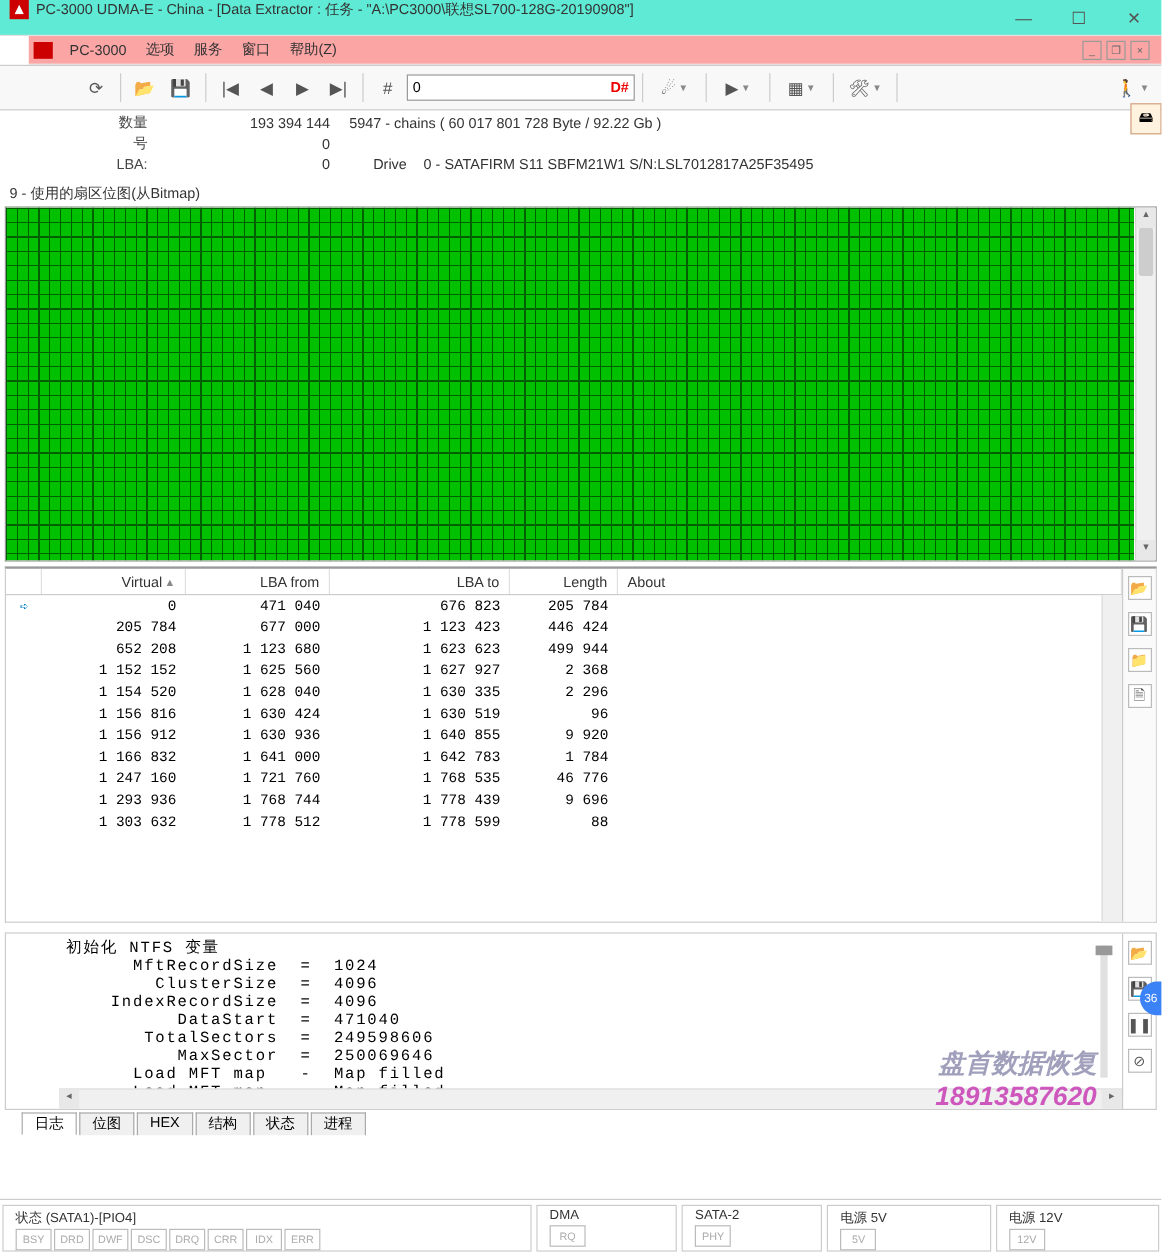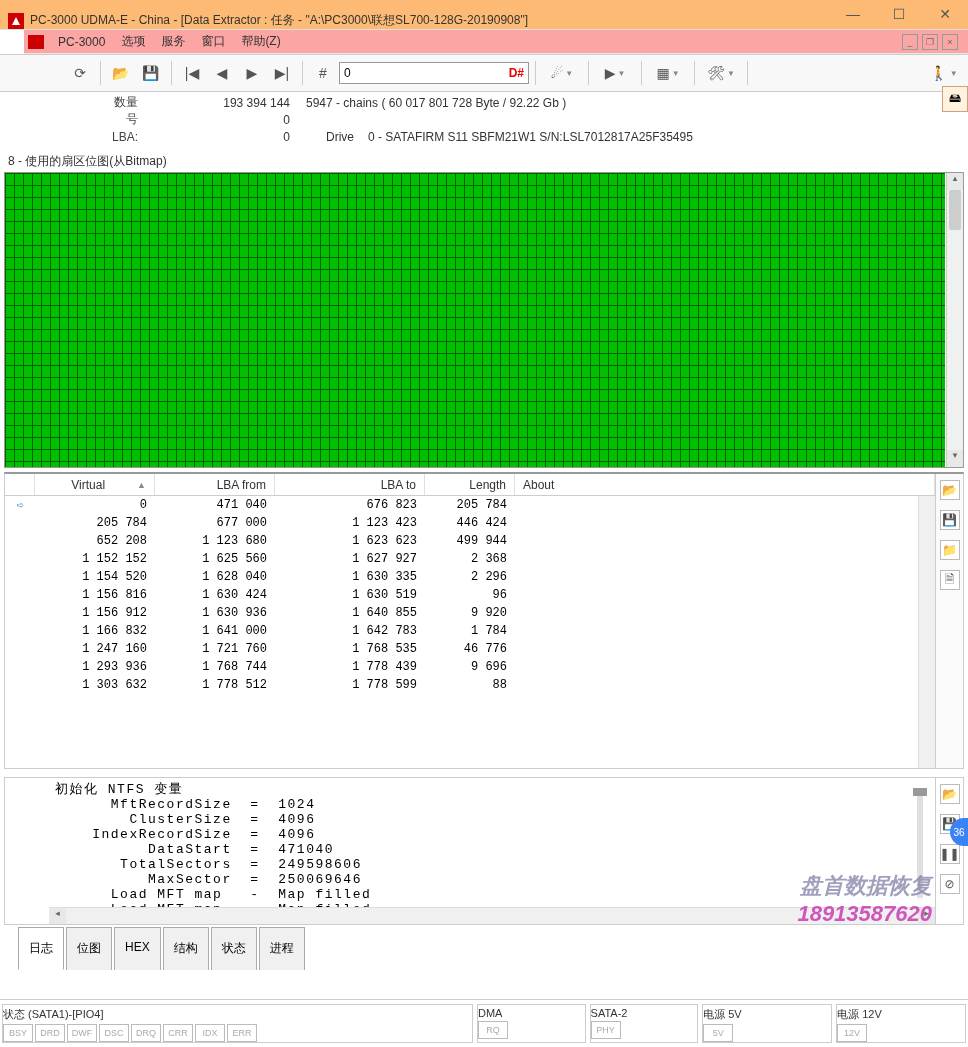--- a/index.html
+++ b/index.html
@@ -1,18 +1,18 @@
 <!DOCTYPE html>
 <html><head>
 <meta charset="utf-8">
 <style>
 * { box-sizing: border-box; margin: 0; padding: 0; }
 body { font-family: "Microsoft YaHei", "Segoe UI", Tahoma, sans-serif; font-size: 12px; background: #fff; color: #000; width: 968px; height: 1047px; overflow: hidden; position: relative; }
 
-.titlebar { height: 30px; background: #fdba74; border-bottom: 1px solid #e0e0e0; display: flex; align-items: flex-end; padding: 0 0 0 8px; }
+.titlebar { height: 30px; background: #5eead4; border-bottom: 1px solid #e0e0e0; display: flex; align-items: flex-start; padding: 0 0 0 8px; }
 .titlebar .appicon { width: 16px; height: 16px; background: #c00; display: inline-block; margin-right: 6px; position: relative; }
 .titlebar .appicon::after { content: ""; position: absolute; top: 4px; left: 4px; right: 4px; bottom: 4px; background: #fff; clip-path: polygon(50% 0, 100% 100%, 0 100%); }
 .titlebar .title { flex: 1; font-size: 12px; color: #333; }
 .titlebar .winctrl { display: flex; }
 .titlebar .winctrl div { width: 46px; height: 30px; display: flex; align-items: center; justify-content: center; font-size: 14px; color: #555; cursor: default; }
 
 .menubar { height: 24px; background: #fca5a5; display: flex; align-items: center; padding: 0 4px; border-bottom: 1px solid #e8e8e8; margin-left: 24px; }
 .menubar .appicon2 { width: 14px; height: 14px; background: #c00; margin-right: 6px; display: inline-block; }
 .menubar span { padding: 0 8px; font-size: 12px; color: #333; }
 .menubar .mdi { margin-left: auto; display: flex; gap: 4px; padding-right: 6px; }
@@ -21,21 +21,21 @@
 .toolbar { height: 38px; border-top: 1px solid #ccc; border-bottom: 1px solid #ccc; display: flex; align-items: center; padding: 0 4px; gap: 2px; background: #f8f8f8; }
 .tbbtn { width: 28px; height: 28px; display: flex; align-items: center; justify-content: center; border: 1px solid transparent; font-size: 14px; color: #555; }
 .tbbtn.withdrop { width: 40px; }
 .tbbtn .drop { font-size: 8px; margin-left: 2px; color: #888; }
 .tbsep { width: 1px; height: 24px; background: #ccc; margin: 0 4px; }
 .tbinput { width: 190px; height: 22px; border: 1px solid #999; display: flex; align-items: center; padding: 0 4px; background: #fff; }
 .tbinput .red { color: #e00; font-weight: bold; margin-left: auto; }
 
 .sideicon { position: absolute; right: 0; top: 86px; width: 26px; height: 26px; background: #fff3e0; border: 1px solid #d0a080; display: flex; align-items: center; justify-content: center; }
 
-.infobar { padding: 2px 0 6px 16px; font-size: 12px; color: #333; }
+.infobar { padding: 2px 0 6px 1px; font-size: 12px; color: #333; }
 .infobar .row { display: flex; height: 17px; align-items: center; }
 .infobar .lbl { width: 130px; text-align: right; padding-right: 8px; color: #444; }
 .infobar .val { width: 160px; text-align: right; padding-right: 16px; }
 .infobar .extra { color: #333; }
 
 .sector-section { margin: 0 4px 4px 4px; }
 .sector-title { font-size: 12px; color: #333; padding: 2px 4px; }
 .sector-grid { border: 1px solid #999; height: 296px; position: relative; overflow: hidden; background: #fff; }
 .grid-inner { position: absolute; inset: 0 18px 0 0; background: #00c000;
   background-image:
@@ -44,21 +44,21 @@
 }
 .grid-scroll { position: absolute; right: 0; top: 0; width: 17px; bottom: 0; background: #f0f0f0; border-left: 1px solid #ccc; }
 .grid-scroll .up, .grid-scroll .dn { height: 17px; text-align: center; font-size: 9px; color: #666; background: #e8e8e8; }
 .grid-scroll .thumb { position: absolute; top: 17px; left: 2px; right: 2px; height: 40px; background: #cdcdcd; border-radius: 2px; }
 
 .table-section { display: flex; margin: 0 4px; border: 1px solid #ccc; border-top: 2px solid #999; }
 .table-main { flex: 1; overflow: hidden; }
 .table-head { display: flex; background: #fff; border-bottom: 1px solid #ccc; height: 22px; align-items: center; }
 .table-head > div { border-right: 1px solid #e0e0e0; padding: 0 8px; font-size: 12px; color: #333; height: 100%; display: flex; align-items: center; justify-content: flex-end; }
 .col-icon { width: 30px; }
-.col-virtual { width: 120px; gap: 30px; }
+.col-virtual { width: 120px; }
 .col-lbafrom { width: 120px; }
 .col-lbato { width: 150px; }
 .col-length { width: 90px; }
 .col-about { flex: 1; justify-content: flex-start !important; }
 .table-head .sort { font-size: 9px; color: #888; margin-left: 2px; }
 .table-body { font-family: "Courier New", monospace; font-size: 12px; height: 272px; overflow: hidden; position: relative; }
 .table-body .row { display: flex; height: 18px; align-items: center; }
 .table-body .row > div { padding: 0 8px; text-align: right; }
 .table-body .row .col-icon { padding: 0 4px; text-align: center; color: #0a84c8; }
 .table-side { width: 28px; border-left: 1px solid #ccc; background: #fafafa; display: flex; flex-direction: column; align-items: center; padding-top: 6px; gap: 10px; }
@@ -69,30 +69,30 @@
 .log-main { flex: 1; height: 146px; overflow: hidden; position: relative; }
 .log-text { font-family: "SimSun","Courier New", monospace; font-size: 13px; white-space: pre; padding: 4px 6px; line-height: 15px; letter-spacing: 1.5px; }
 .log-side { width: 28px; border-left: 1px solid #ccc; display: flex; flex-direction: column; align-items: center; padding-top: 6px; gap: 10px; }
 .log-hscroll { height: 17px; background: #f0f0f0; border-top: 1px solid #ddd; position: relative; }
 .log-hscroll .lf, .log-hscroll .rt { position: absolute; top: 0; width: 17px; height: 17px; background: #e8e8e8; text-align: center; font-size: 9px; color: #666; }
 .log-hscroll .rt { right: 0; }
 .log-slider { position: absolute; right: 12px; top: 10px; width: 6px; height: 110px; background: #e0e0e0; }
 .log-slider .knob { position: absolute; top: 0; left: -4px; width: 14px; height: 8px; background: #999; }
 
 .tabs { margin: 2px 4px 0 18px; display: flex; gap: 2px; }
-.tab { padding: 12px 10px; border: 1px solid #aaa; border-bottom: none; font-size: 12px; background: #f0f0f0; text-align: center; }
+.tab { padding: 0 10px; border: 1px solid #aaa; border-bottom: none; font-size: 12px; background: #f0f0f0; text-align: center; }
 .tab.active { background: #fff; border-bottom: 1px solid #fff; position: relative; }
 
 .statusbar { position: absolute; bottom: 0; left: 0; right: 0; height: 48px; border-top: 1px solid #ccc; background: #fff; display: flex; }
-.status-group { border: 1px solid #ccc; margin: 4px 2px; padding: 2px 0; display: flex; flex-direction: column; }
+.status-group { border: 1px solid #ccc; margin: 4px 2px; padding: 2px 10px; display: flex; flex-direction: column; }
 .status-group .glabel { font-size: 11px; color: #333; margin-bottom: 2px; }
 .status-group .ind { display: flex; gap: 2px; }
 .status-group .ind div { width: 30px; height: 18px; border: 1px solid #bbb; font-size: 9px; color: #aaa; display: flex; align-items: center; justify-content: center; }
 
-.watermark { position: absolute; right: 36px; bottom: 120px; text-align: right; pointer-events: none; }
+.watermark { position: absolute; right: 54px; bottom: 120px; text-align: right; pointer-events: none; }
 .watermark .w1 { font-size: 22px; font-style: italic; color: rgba(120,120,160,0.7); font-weight: bold; }
 .watermark .w2 { font-size: 22px; font-style: italic; color: rgba(200,60,180,0.85); font-weight: bold; }
 
 .greendot { position: absolute; right: 0; top: 818px; width: 18px; height: 28px; background: #3b82f6; border-radius: 14px 0 0 14px; color: #fff; font-size: 10px; display: flex; align-items: center; justify-content: center; }
 </style>
 </head>
 <body>
 
 <div class="titlebar">
   <span class="appicon"></span>
@@ -162,21 +162,21 @@
   </div>
   <div class="row">
     <div class="lbl">LBA:</div>
     <div class="val">0</div>
     <div style="width:48px;text-align:right">Drive</div>
     <div style="padding-left:14px">0 - SATAFIRM   S11 SBFM21W1 S/N:LSL7012817A25F35495</div>
   </div>
 </div>
 
 <div class="sector-section">
-  <div class="sector-title">8 - 使用的扇区位图(从Bitmap)</div>
+  <div class="sector-title">9 - 使用的扇区位图(从Bitmap)</div>
   <div class="sector-grid">
     <div class="grid-inner"></div>
     <div class="grid-scroll">
       <div class="up">▴</div>
       <div class="thumb"></div>
       <div class="dn" style="position:absolute;bottom:0;width:100%">▾</div>
     </div>
   </div>
 </div>
 

